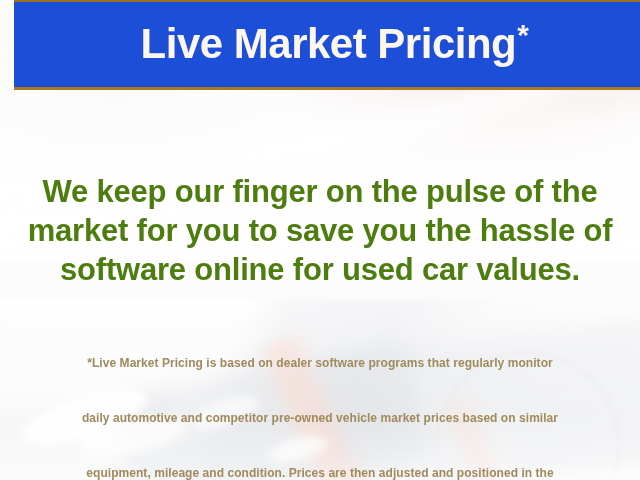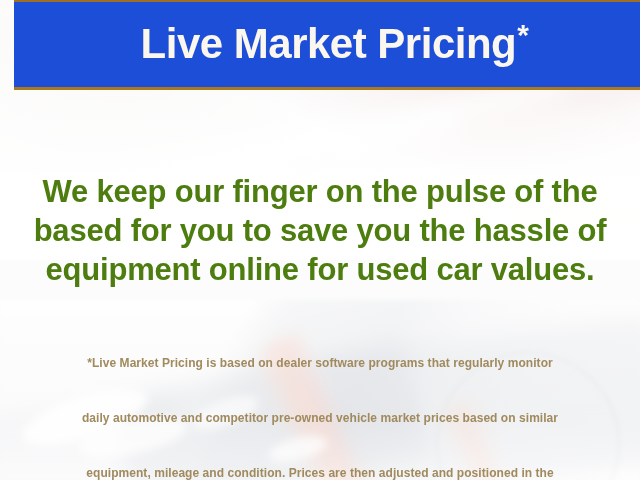--- a/index.html
+++ b/index.html
@@ -221,22 +221,22 @@
 
     <div class="bg-veil"></div>
   </div>
 
   <div class="header-band">
     <div class="header-title"><span>Live Market Pricing</span><span class="asterisk">*</span></div>
   </div>
 
   <div class="headline">
     <span class="hl-line">We keep our finger on the pulse of the</span>
-    <span class="hl-line">based for you to save you the hassle of</span>
-    <span class="hl-line">equipment online for used car values.</span>
+    <span class="hl-line">market for you to save you the hassle of</span>
+    <span class="hl-line">software online for used car values.</span>
   </div>
 
   <div class="fineprint">
     <span class="fp-line">*Live Market Pricing is based on dealer software programs that regularly monitor</span>
     <span class="fp-line">daily automotive and competitor pre-owned vehicle market prices based on similar</span>
     <span class="fp-line">equipment, mileage and condition. Prices are then adjusted and positioned in the</span>
   </div>
 
 </div>
 

